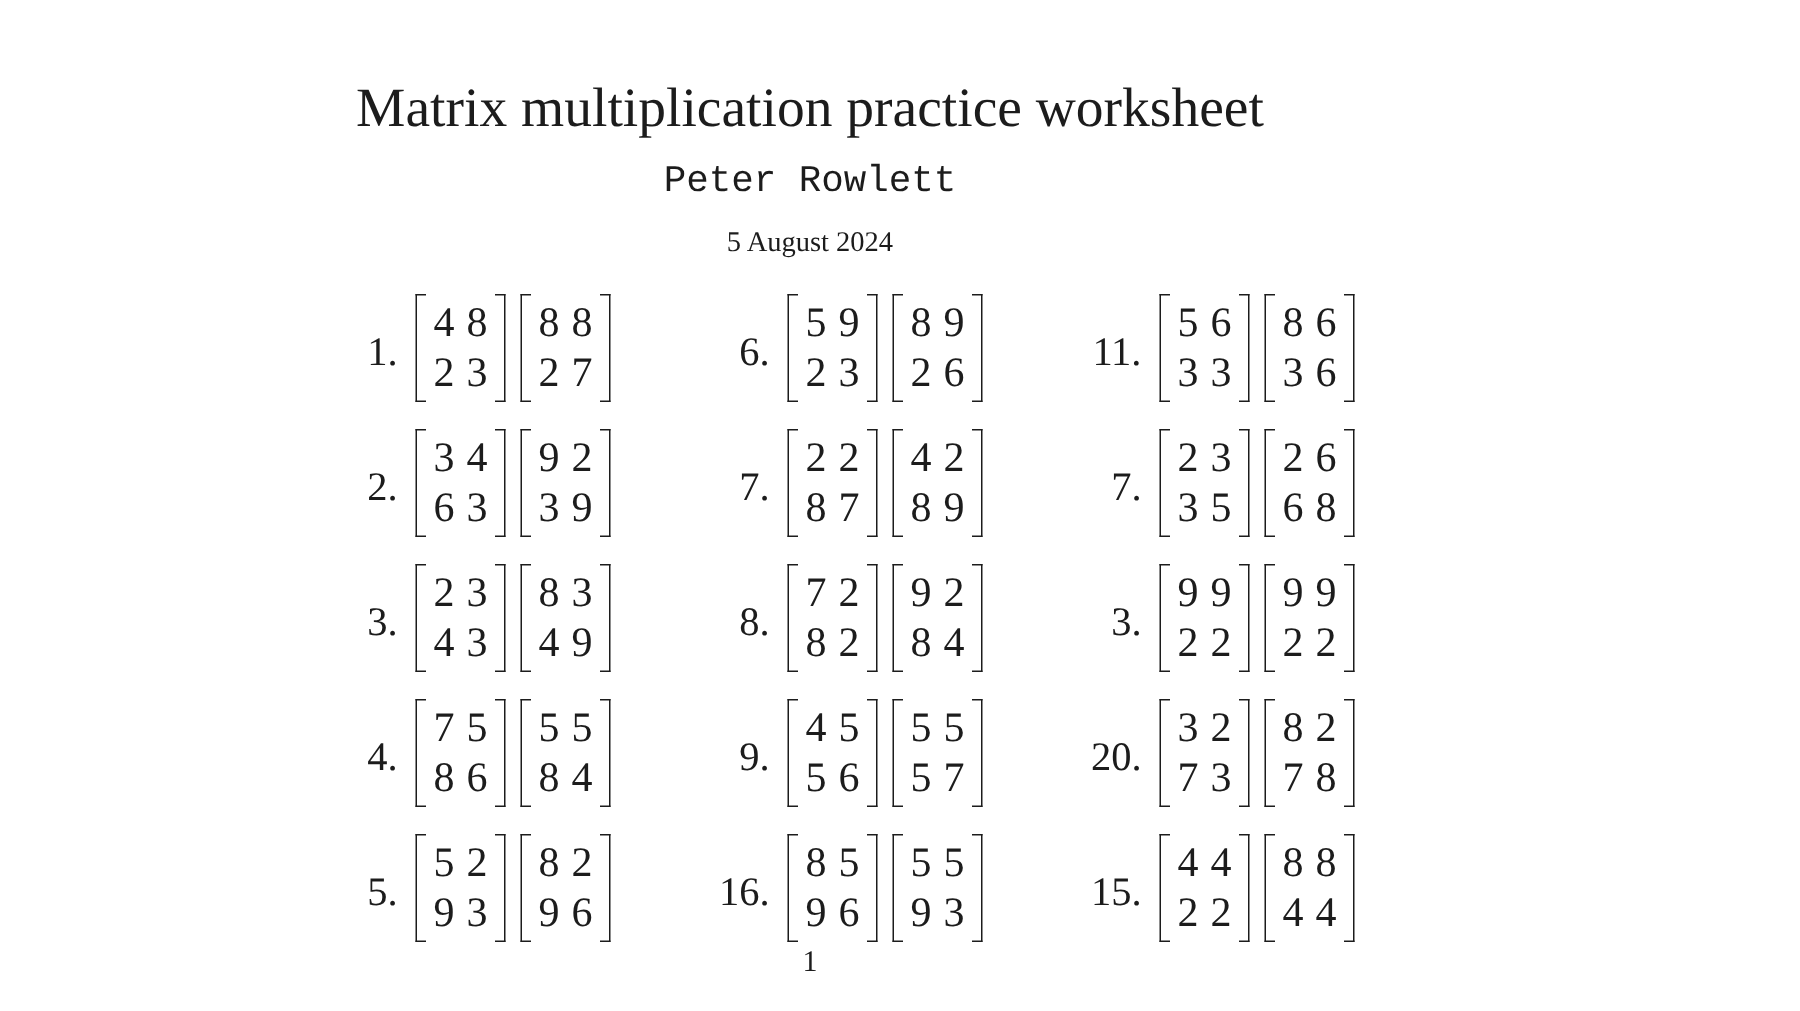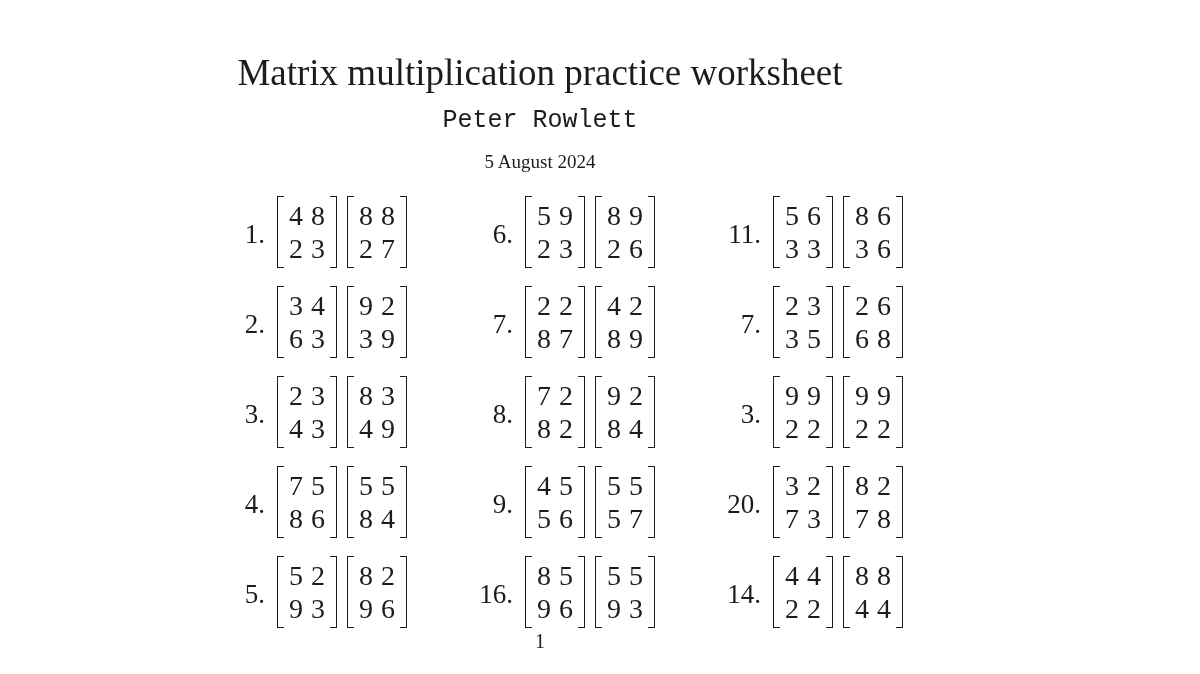--- a/index.html
+++ b/index.html
@@ -435,21 +435,21 @@
         <span class="cell">8</span>
         <span class="cell">2</span>
         <span class="cell">7</span>
         <span class="cell">8</span>
       </span>
       <span class="br r"></span>
     </span>
   </div>
 
   <div class="problem">
-    <span class="pnum">14.</span>
+    <span class="pnum">15.</span>
     <span class="matrix">
       <span class="br l"></span>
       <span class="cells">
         <span class="cell">4</span>
         <span class="cell">4</span>
         <span class="cell">2</span>
         <span class="cell">2</span>
       </span>
       <span class="br r"></span>
     </span>

